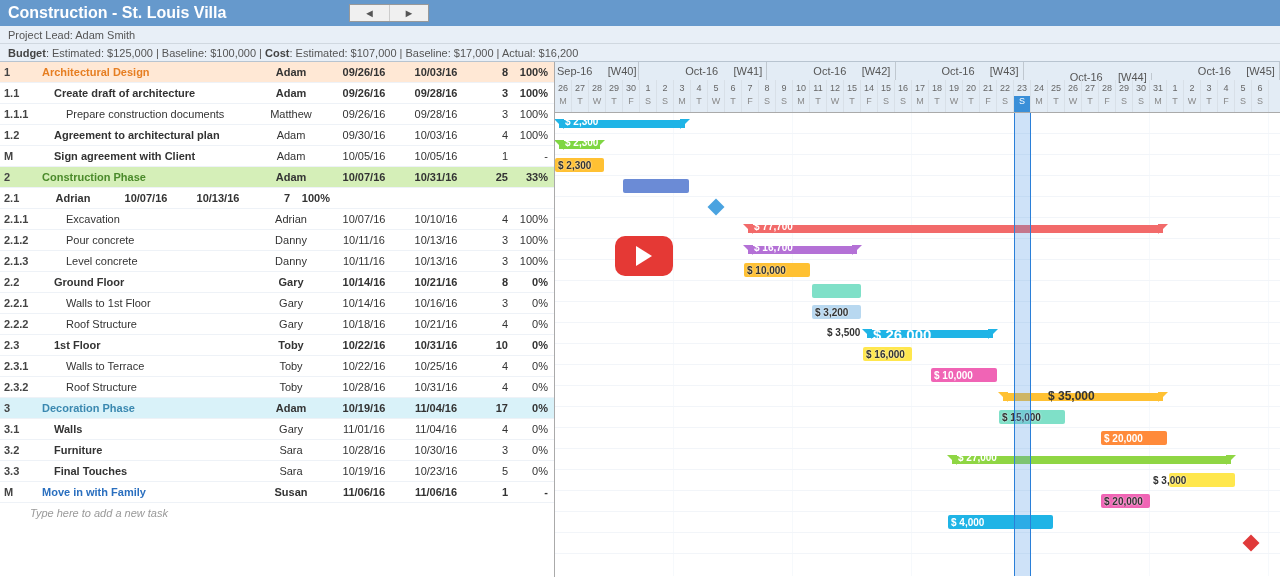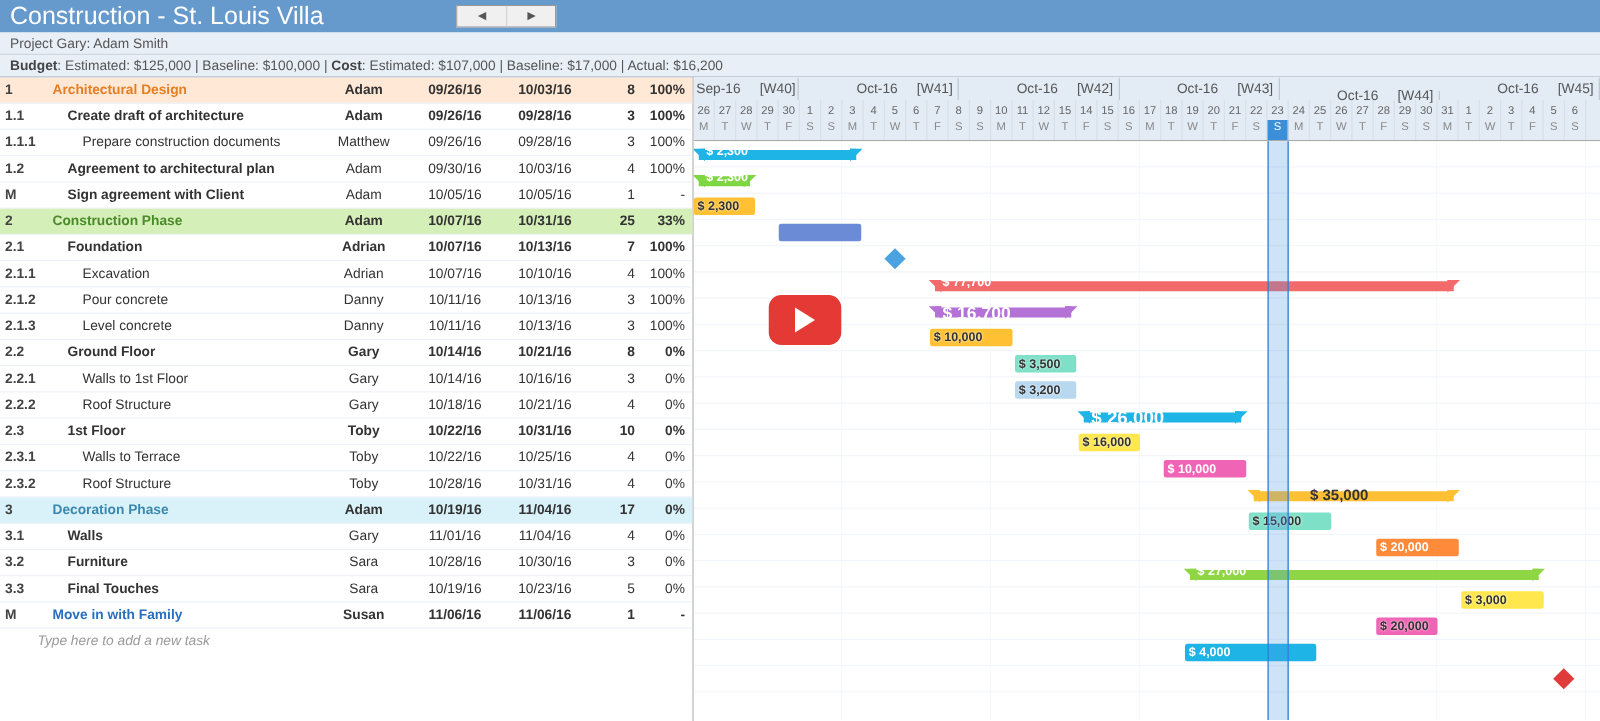--- a/index.html
+++ b/index.html
@@ -1,18 +1,18 @@
 <!DOCTYPE html>
 <html><head>
 <meta charset="utf-8">
 <style>
 * { box-sizing: border-box; margin: 0; padding: 0; }
 body { font-family: Arial, sans-serif; font-size: 11px; color: #333; background: #fff; width: 1280px; overflow: hidden; }
 .header { background: #6699cc; color: #fff; padding: 4px 8px; display: flex; align-items: center; justify-content: space-between; height: 26px; }
-.header-title { font-size: 20px; font-weight: normal; }
+.header-title { font-size: 16px; font-weight: bold; }
 .nav-arrows { width: 80px; display: flex; background: #fff; border: 1px solid #999; }
 .nav-arrows button { flex: 1; background: #f0f0f0; border: none; border-right: 1px solid #ccc; padding: 2px 6px; cursor: pointer; font-size: 11px; color: #555; }
 .nav-arrows button:last-child { border-right: none; }
 .subheader { background: #e8eff7; padding: 3px 8px; font-size: 11px; color: #555; border-bottom: 1px solid #d0d8e0; height: 18px; }
 .budget-line { background: #e8eff7; padding: 3px 8px; font-size: 11px; color: #555; border-bottom: 1px solid #b8c4d0; height: 18px; }
 .budget-line b { font-weight: bold; color: #444; }
 .container { display: flex; width: 1280px; height: 515px; }
 .left-pane { width: 555px; border-right: 1px solid #aaa; overflow: hidden; }
 .right-pane { flex: 1; position: relative; overflow: hidden; background: #fff; }
 .table-header { display: flex; background: #c4d4e8; font-size: 11px; font-weight: bold; height: 32px; align-items: center; border-bottom: 1px solid #aaa; }
@@ -66,21 +66,21 @@
 <body>
 
 <div class="header">
   <span class="header-title">Construction - St. Louis Villa</span>
   <div class="nav-arrows">
     <button>◄</button>
     <button>►</button>
   </div>
   <span style="width:720px"></span>
 </div>
-<div class="subheader">Project Gary: Adam Smith</div>
+<div class="subheader">Project Lead: Adam Smith</div>
 <div class="budget-line">
   <b>Budget</b>: Estimated: $125,000 | Baseline: $100,000 | <b>Cost</b>: Estimated: $107,000 | Baseline: $17,000 | Actual: $16,200
 </div>
 
 <div class="container">
   <div class="left-pane">
     <div id="task-rows">
         <div class="row level0 ht-orange summary">
           <div class="col-wbs">1</div>
           <div class="col-name">Architectural Design</div>
@@ -130,21 +130,20 @@
           <div class="col-wbs">2</div>
           <div class="col-name">Construction Phase</div>
           <div class="col-res">Adam</div>
           <div class="col-start">10/07/16</div>
           <div class="col-finish">10/31/16</div>
           <div class="col-days">25</div>
           <div class="col-pct">33%</div>
         </div>
         <div class="row level1 summary">
           <div class="col-wbs">2.1</div>
-          <div class="col-name">Foundation</div>
           <div class="col-res">Adrian</div>
           <div class="col-start">10/07/16</div>
           <div class="col-finish">10/13/16</div>
           <div class="col-days">7</div>
           <div class="col-pct">100%</div>
         </div>
         <div class="row level2">
           <div class="col-wbs">2.1.1</div>
           <div class="col-name">Excavation</div>
           <div class="col-res">Adrian</div>
@@ -403,30 +402,30 @@
           <div class="sumbar" style="left: 193px; width: 415px; background: rgb(242, 106, 106); --c: #f26a6a; box-shadow: 0px 0px 0px 0px; position: absolute; top: 7px; border-radius: 0px;">
             <div style="position: absolute; left: -5px; top: -1px; width: 0px; height: 0px; border-width: 5px; border-style: solid; border-color: rgb(242, 106, 106) rgb(242, 106, 106) transparent transparent; border-image: initial;"></div>
             <div style="position: absolute; right: -5px; top: -1px; width: 0px; height: 0px; border-width: 5px; border-style: solid; border-color: rgb(242, 106, 106) transparent transparent rgb(242, 106, 106); border-image: initial;"></div>
             <div style="position: absolute; left: 6px; top: -4px; font-size: 10px; font-weight: bold; color: rgb(255, 255, 255);">$ 77,700</div>
           </div>
         </div>
         <div class="gantt-row">
           <div class="sumbar" style="left: 193px; width: 109px; background: rgb(180, 113, 214); --c: #b471d6; box-shadow: 0px 0px 0px 0px; position: absolute; top: 7px; border-radius: 0px;">
             <div style="position: absolute; left: -5px; top: -1px; width: 0px; height: 0px; border-width: 5px; border-style: solid; border-color: rgb(180, 113, 214) rgb(180, 113, 214) transparent transparent; border-image: initial;"></div>
             <div style="position: absolute; right: -5px; top: -1px; width: 0px; height: 0px; border-width: 5px; border-style: solid; border-color: rgb(180, 113, 214) transparent transparent rgb(180, 113, 214); border-image: initial;"></div>
-            <div style="position: absolute; left: 6px; top: -4px; font-size: 14px; font-weight: bold; color: rgb(255, 255, 255); text-align: center;">$ 16,700</div>
+            <div style="position: absolute; left: 6px; top: -4px; font-size: 10px; font-weight: bold; color: rgb(255, 255, 255); text-align: center;">$ 16,700</div>
           </div>
         </div>
         <div class="gantt-row">
           <div class="bar" style="left: 189px; width: 66px; background: rgb(255, 193, 51);"></div>
           <div class="bar-label-outside" style="left: 192px; color: rgb(51, 51, 51); text-shadow: rgb(255, 255, 255) 0px 0px 2px;">$ 10,000</div>
         </div>
         <div class="gantt-row">
           <div class="bar" style="left: 257px; width: 49px; background: rgb(127, 224, 200);"></div>
-          <div class="bar-label-outside" style="left: 260px; color: rgb(51, 51, 51); text-shadow: rgb(255, 255, 255) 0px 0px 2px;">$ 3,500</div>
+          <div class="bar-label-outside" style="left: 272px; color: rgb(51, 51, 51); text-shadow: rgb(255, 255, 255) 0px 0px 2px; margin-top: 41px;">$ 3,500</div>
         </div>
         <div class="gantt-row">
           <div class="bar" style="left: 257px; width: 49px; background: rgb(184, 216, 240);"></div>
           <div class="bar-label-outside" style="left: 260px; color: rgb(51, 51, 51); text-shadow: rgb(255, 255, 255) 0px 0px 2px;">$ 3,200</div>
         </div>
         <div class="gantt-row">
           <div class="sumbar" style="left: 312px; width: 126px; background: rgb(31, 180, 230); --c: #1fb4e6; box-shadow: 0px 0px 0px 0px; position: absolute; top: 7px; border-radius: 0px;">
             <div style="position: absolute; left: -5px; top: -1px; width: 0px; height: 0px; border-width: 5px; border-style: solid; border-color: rgb(31, 180, 230) rgb(31, 180, 230) transparent transparent; border-image: initial;"></div>
             <div style="position: absolute; right: -5px; top: -1px; width: 0px; height: 0px; border-width: 5px; border-style: solid; border-color: rgb(31, 180, 230) transparent transparent rgb(31, 180, 230); border-image: initial;"></div>
             <div style="position: absolute; left: 6px; top: -4px; font-size: 15px; font-weight: bold; color: rgb(255, 255, 255);">$ 26,000</div>
@@ -455,21 +454,21 @@
         </div>
         <div class="gantt-row">
           <div class="sumbar" style="left: 397px; width: 279px; background: rgb(143, 214, 68); --c: #8fd644; box-shadow: 0px 0px 0px 0px; position: absolute; top: 7px; border-radius: 0px;">
             <div style="position: absolute; left: -5px; top: -1px; width: 0px; height: 0px; border-width: 5px; border-style: solid; border-color: rgb(143, 214, 68) rgb(143, 214, 68) transparent transparent; border-image: initial;"></div>
             <div style="position: absolute; right: -5px; top: -1px; width: 0px; height: 0px; border-width: 5px; border-style: solid; border-color: rgb(143, 214, 68) transparent transparent rgb(143, 214, 68); border-image: initial;"></div>
             <div style="position: absolute; left: 6px; top: -4px; font-size: 10px; font-weight: bold; color: rgb(255, 255, 255);">$ 27,000</div>
           </div>
         </div>
         <div class="gantt-row">
           <div class="bar" style="left: 614px; width: 66px; background: rgb(255, 231, 77); color: rgb(51, 51, 51);"></div>
-          <div class="bar-label-outside" style="left: 617px; color: rgb(51, 51, 51); text-shadow: rgb(255, 255, 255) 0px 0px 2px; text-align: right;">$ 3,000</div>
+          <div class="bar-label-outside" style="left: 598px; color: rgb(51, 51, 51); text-shadow: rgb(255, 255, 255) 0px 0px 2px; text-align: right;">$ 3,000</div>
         </div>
         <div class="gantt-row">
           <div class="bar" style="left: 546px; width: 49px; background: rgb(240, 100, 181);"></div>
           <div class="bar-label-outside" style="left: 549px; color: rgb(51, 51, 51); text-shadow: rgb(255, 255, 255) 0px 0px 2px;">$ 20,000</div>
         </div>
         <div class="gantt-row">
           <div class="bar" style="left: 393px; width: 105px; background: rgb(31, 180, 230);">$ 4,000</div>
         </div>
         <div class="gantt-row">
           <div class="milestone" style="left: 690px; background: rgb(224, 58, 58);"></div>

